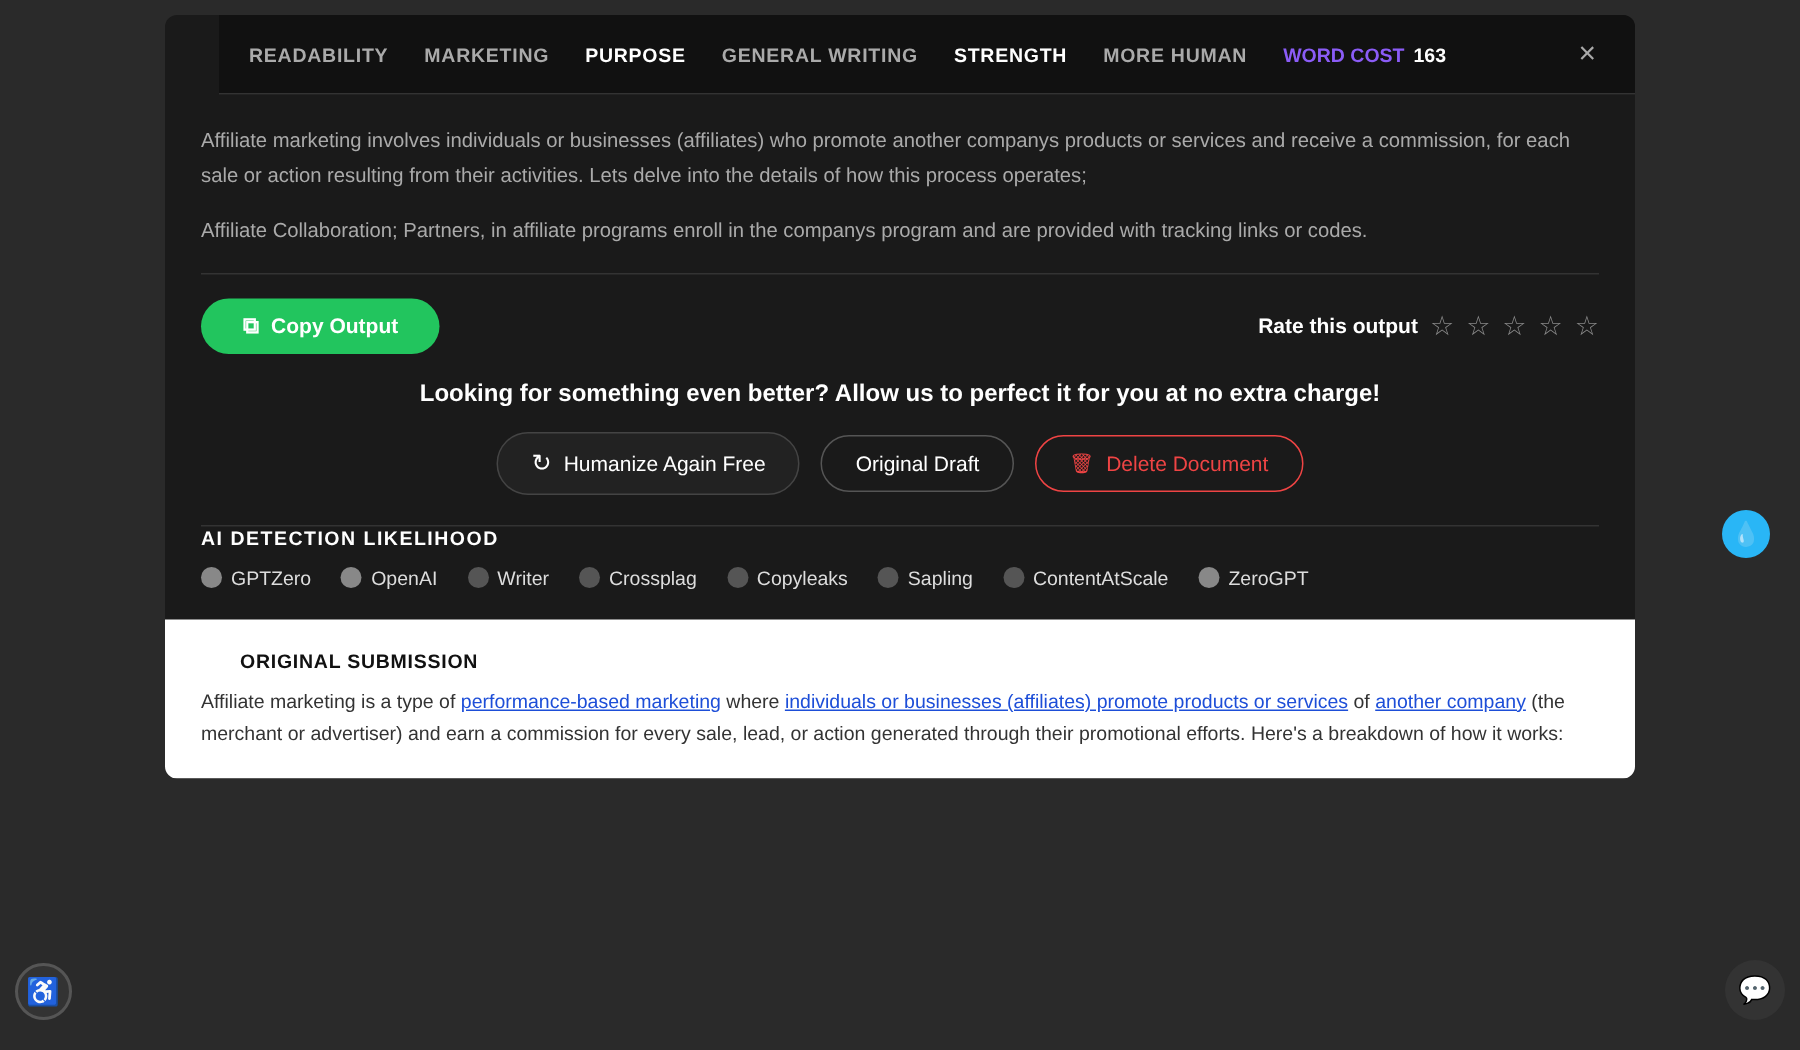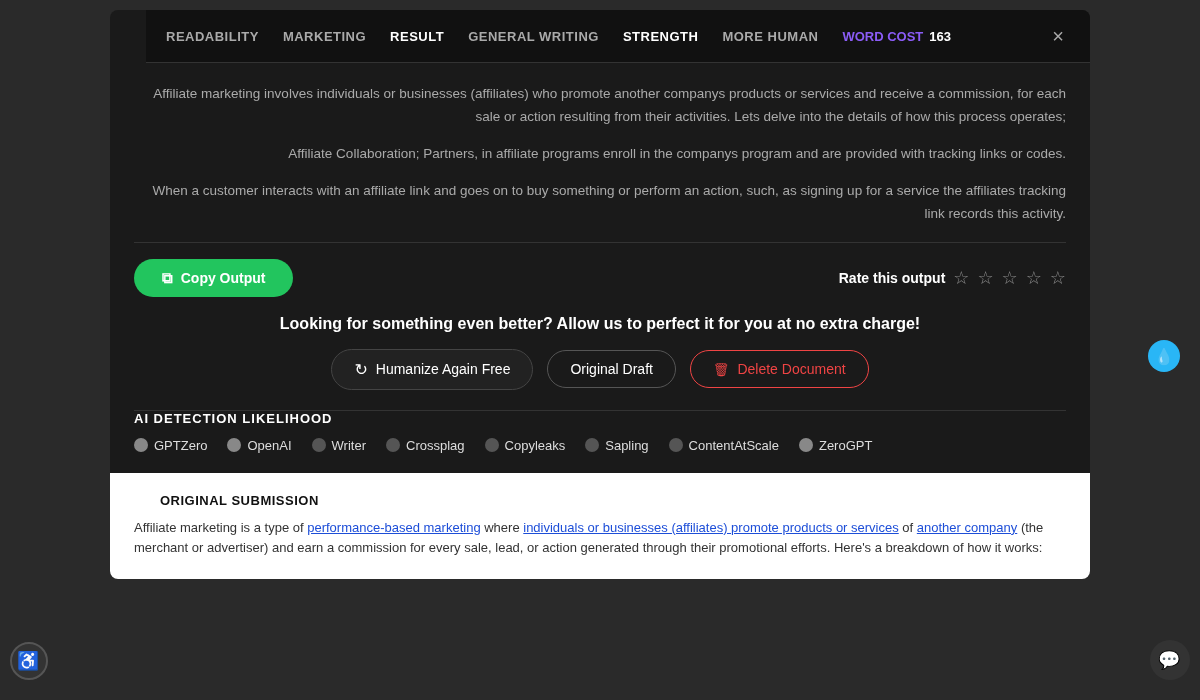--- a/index.html
+++ b/index.html
@@ -107,21 +107,20 @@
     }
 
     .result-text {
       font-size: 13.5px;
       color: #aaa;
       line-height: 1.7;
     }
 
     .result-text p {
       margin-bottom: 14px;
-      text-align: right;
     }
 
     .divider {
       border: none;
       border-top: 1px solid #333;
       margin: 16px 0;
     }
 
     .copy-row {
       display: flex;
@@ -316,37 +315,36 @@
 </head>
 <body>
 
 <div class="overlay">
   <div class="modal">
 
     <div class="modal-header">
       <div class="modal-header-tabs">
         <span class="header-tab">READABILITY</span>
         <span class="header-tab">MARKETING</span>
-        <span class="header-tab bold">RESULT</span>
+        <span class="header-tab bold">PURPOSE</span>
         <span class="header-tab">GENERAL WRITING</span>
         <span class="header-tab bold active">STRENGTH</span>
         <span class="header-tab">MORE HUMAN</span>
         <div class="header-word-cost">
           <span class="label">WORD COST</span>
           <span class="number">163</span>
         </div>
       </div>
       <button class="close-btn">×</button>
     </div>
 
     <div class="modal-body">
       <div class="result-text">
         <p>Affiliate marketing involves individuals or businesses (affiliates) who promote another companys products or services and receive a commission, for each sale or action resulting from their activities. Lets delve into the details of how this process operates;</p>
         <p>Affiliate Collaboration; Partners, in affiliate programs enroll in the companys program and are provided with tracking links or codes.</p>
-        <p>When a customer interacts with an affiliate link and goes on to buy something or perform an action, such, as signing up for a service the affiliates tracking link records this activity.</p>
       </div>
 
       <hr class="divider">
 
       <div class="copy-row">
         <button class="copy-btn">
           <span style="font-size:15px;">⧉</span>
           <span>Copy Output</span>
         </button>
         <div class="rate-row">

